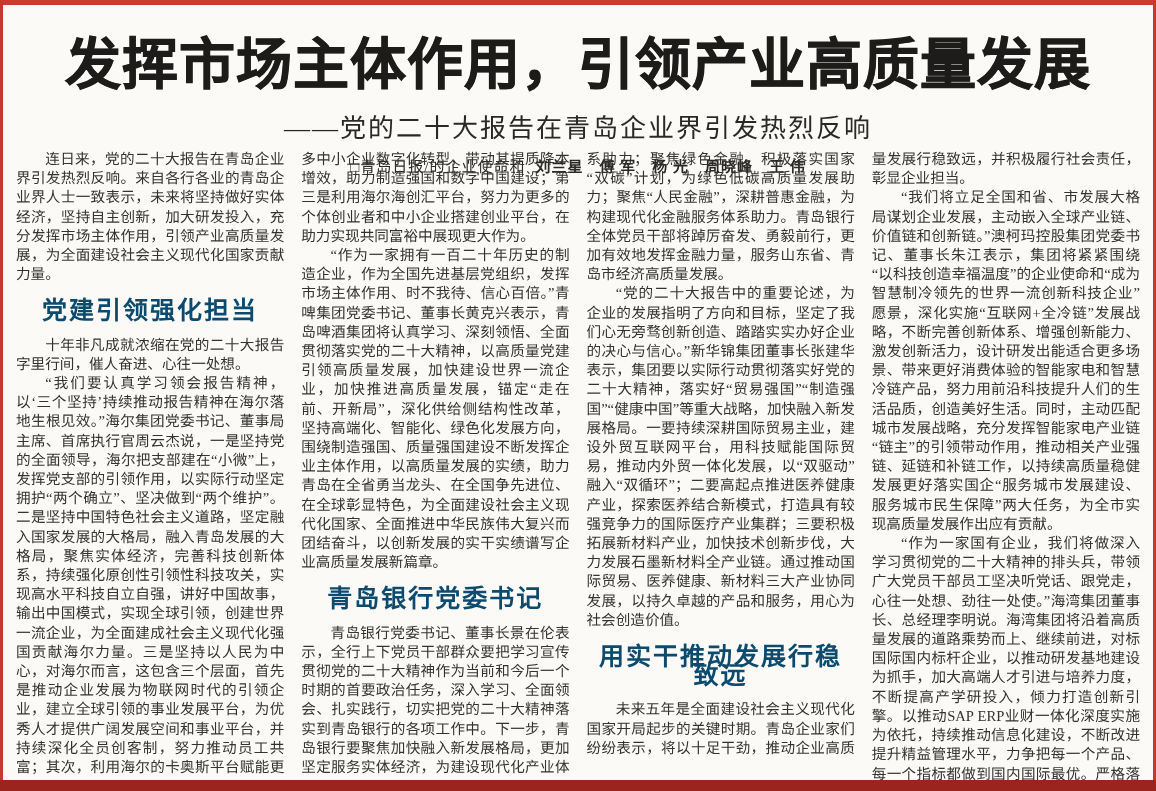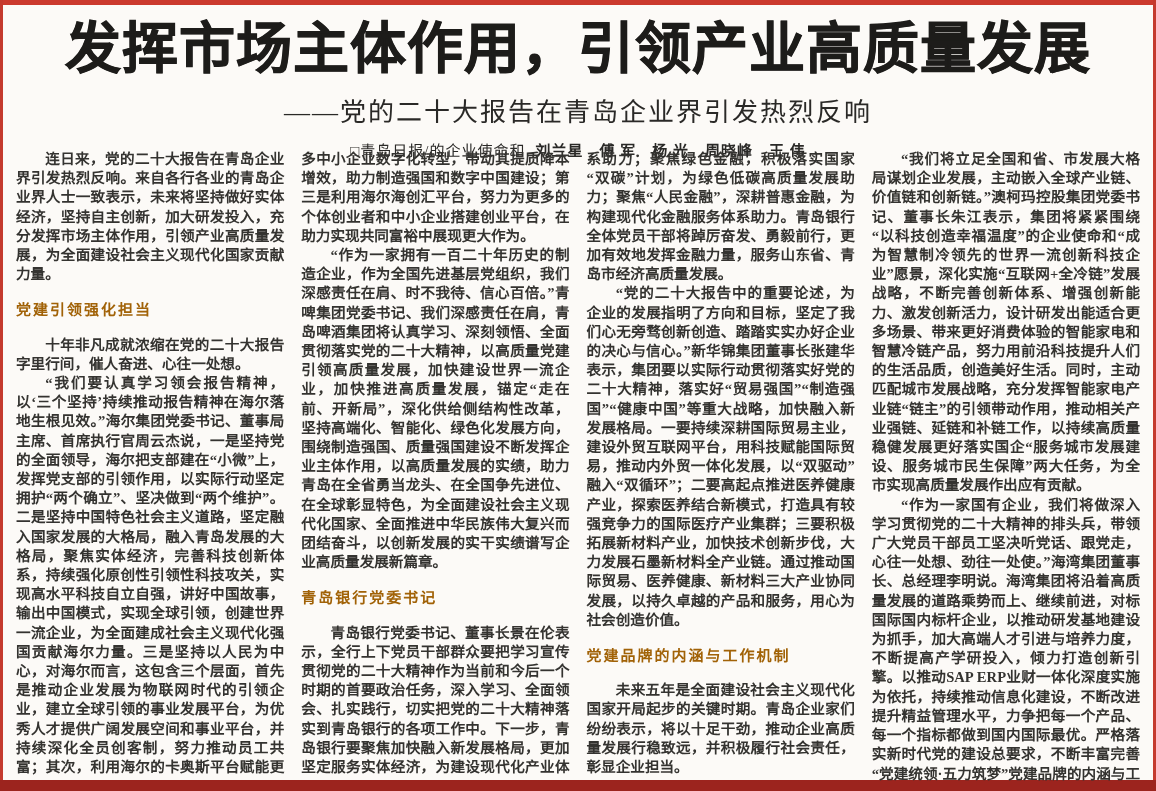--- a/index.html
+++ b/index.html
@@ -10,21 +10,21 @@
     overflow: hidden;
     font-family: "Liberation Serif", "DejaVu Serif", serif;
     color: #2e2d2b;
   }
   
   .bar-top    { position: absolute; top: 0; left: 0; right: 0; height: 5px;  background: #cb3a2e; }
   .bar-bottom { position: absolute; bottom: 0; left: 0; right: 0; height: 11px; background: #9c241e; }
   .bar-left   { position: absolute; top: 0; bottom: 0; left: 0;  width: 3px; background: #c43a2e; }
   .bar-right  { position: absolute; top: 0; bottom: 0; right: 0; width: 3px; background: #c43a2e; }
 
-  .masthead { text-align: center; padding-top: 18px; }
+  .masthead { text-align: center; padding-top: 34px; }
   .headline {
     margin: 0 20px;
     font-size: 56px;
     line-height: 62px;
     font-weight: 900;
     letter-spacing: 1px;
     color: #1d1c1a;
     font-family: "Liberation Serif", "DejaVu Serif", serif;
     -webkit-text-stroke: 0.8px #1d1c1a;
   }
@@ -49,28 +49,28 @@
     top: 150px; height: 636px;
     column-count: 4;
     column-gap: 17px;
     column-fill: auto;
     overflow: hidden;
     text-align: justify;
     font-size: 14.6px;
     line-height: 19.2px;
     color: #343330;
   }
-  .article-body p { margin: 0; text-indent: 2em; font-weight: bold; }
+  .article-body p { margin: 0; text-indent: 2em; }
   .section-heading {
     font-family: "DejaVu Sans", "Liberation Sans", sans-serif;
-    font-size: 15px;
+    font-size: 25px;
     font-weight: 600;
     letter-spacing: 2px;
-    text-align: left;
-    color: #a16207;
+    text-align: center;
+    color: #0c4a6e;
     margin: 17px 0 15px;
     break-after: avoid;
   }
 </style>
 </head>
 <body>
 
 <div class="bar-top"></div>
 <div class="bar-left"></div>
 <div class="bar-right"></div>
@@ -83,24 +83,24 @@
     <span class="source">□青岛日报/的企业使命和</span><span class="reporters">刘兰星　傅 军　杨 光　周晓峰　王 伟</span>
   </div>
 </header>
 
 <section class="article-body">
   <p>连日来，党的二十大报告在青岛企业界引发热烈反响。来自各行各业的青岛企业界人士一致表示，未来将坚持做好实体经济，坚持自主创新，加大研发投入，充分发挥市场主体作用，引领产业高质量发展，为全面建设社会主义现代化国家贡献力量。</p>
 
   <h2 class="section-heading">党建引领强化担当</h2>
   <p>十年非凡成就浓缩在党的二十大报告字里行间，催人奋进、心往一处想。</p>
   <p>“我们要认真学习领会报告精神，以‘三个坚持’持续推动报告精神在海尔落地生根见效。”海尔集团党委书记、董事局主席、首席执行官周云杰说，一是坚持党的全面领导，海尔把支部建在“小微”上，发挥党支部的引领作用，以实际行动坚定拥护“两个确立”、坚决做到“两个维护”。二是坚持中国特色社会主义道路，坚定融入国家发展的大格局，融入青岛发展的大格局，聚焦实体经济，完善科技创新体系，持续强化原创性引领性科技攻关，实现高水平科技自立自强，讲好中国故事，输出中国模式，实现全球引领，创建世界一流企业，为全面建成社会主义现代化强国贡献海尔力量。三是坚持以人民为中心，对海尔而言，这包含三个层面，首先是推动企业发展为物联网时代的引领企业，建立全球引领的事业发展平台，为优秀人才提供广阔发展空间和事业平台，并持续深化全员创客制，努力推动员工共富；其次，利用海尔的卡奥斯平台赋能更多中小企业数字化转型，带动其提质降本增效，助力制造强国和数字中国建设；第三是利用海尔海创汇平台，努力为更多的个体创业者和中小企业搭建创业平台，在助力实现共同富裕中展现更大作为。</p>
-  <p>“作为一家拥有一百二十年历史的制造企业，作为全国先进基层党组织，我们深感责任在肩、时不我待、信心百倍。”青啤集团党委书记、我们深感责任在肩，青岛啤酒集团将认真学习、深刻领悟、全面贯彻落实党的二十大精神，以高质量党建引领高质量发展，加快建设世界一流企业，加快推进高质量发展，锚定“走在前、开新局”，深化供给侧结构性改革，坚持高端化、智能化、绿色化发展方向，围绕制造强国、质量强国建设不断发挥企业主体作用，以高质量发展的实绩，助力青岛在全省勇当龙头、在全国争先进位、在全球彰显特色，为全面建设社会主义现代化国家、全面推进中华民族伟大复兴而团结奋斗，以创新发展的实干实绩谱写企业高质量发展新篇章。</p>
+  <p>“作为一家拥有一百二十年历史的制造企业，作为全国先进基层党组织，发挥市场主体作用、时不我待、信心百倍。”青啤集团党委书记、董事长黄克兴表示，青岛啤酒集团将认真学习、深刻领悟、全面贯彻落实党的二十大精神，以高质量党建引领高质量发展，加快建设世界一流企业，加快推进高质量发展，锚定“走在前、开新局”，深化供给侧结构性改革，坚持高端化、智能化、绿色化发展方向，围绕制造强国、质量强国建设不断发挥企业主体作用，以高质量发展的实绩，助力青岛在全省勇当龙头、在全国争先进位、在全球彰显特色，为全面建设社会主义现代化国家、全面推进中华民族伟大复兴而团结奋斗，以创新发展的实干实绩谱写企业高质量发展新篇章。</p>
 
   <h2 class="section-heading">青岛银行党委书记</h2>
   <p>青岛银行党委书记、董事长景在伦表示，全行上下党员干部群众要把学习宣传贯彻党的二十大精神作为当前和今后一个时期的首要政治任务，深入学习、全面领会、扎实践行，切实把党的二十大精神落实到青岛银行的各项工作中。下一步，青岛银行要聚焦加快融入新发展格局，更加坚定服务实体经济，为建设现代化产业体系助力；聚焦绿色金融，积极落实国家“双碳”计划，为绿色低碳高质量发展助力；聚焦“人民金融”，深耕普惠金融，为构建现代化金融服务体系助力。青岛银行全体党员干部将踔厉奋发、勇毅前行，更加有效地发挥金融力量，服务山东省、青岛市经济高质量发展。</p>
   <p>“党的二十大报告中的重要论述，为企业的发展指明了方向和目标，坚定了我们心无旁骛创新创造、踏踏实实办好企业的决心与信心。”新华锦集团董事长张建华表示，集团要以实际行动贯彻落实好党的二十大精神，落实好“贸易强国”“制造强国”“健康中国”等重大战略，加快融入新发展格局。一要持续深耕国际贸易主业，建设外贸互联网平台，用科技赋能国际贸易，推动内外贸一体化发展，以“双驱动”融入“双循环”；二要高起点推进医养健康产业，探索医养结合新模式，打造具有较强竞争力的国际医疗产业集群；三要积极拓展新材料产业，加快技术创新步伐，大力发展石墨新材料全产业链。通过推动国际贸易、医养健康、新材料三大产业协同发展，以持久卓越的产品和服务，用心为社会创造价值。</p>
 
-  <h2 class="section-heading">党建品牌的内涵与工作机制</h2>
+  <h2 class="section-heading">用实干推动发展行稳致远</h2>
   <p>未来五年是全面建设社会主义现代化国家开局起步的关键时期。青岛企业家们纷纷表示，将以十足干劲，推动企业高质量发展行稳致远，并积极履行社会责任，彰显企业担当。</p>
   <p>“我们将立足全国和省、市发展大格局谋划企业发展，主动嵌入全球产业链、价值链和创新链。”澳柯玛控股集团党委书记、董事长朱江表示，集团将紧紧围绕“以科技创造幸福温度”的企业使命和“成为智慧制冷领先的世界一流创新科技企业”愿景，深化实施“互联网+全冷链”发展战略，不断完善创新体系、增强创新能力、激发创新活力，设计研发出能适合更多场景、带来更好消费体验的智能家电和智慧冷链产品，努力用前沿科技提升人们的生活品质，创造美好生活。同时，主动匹配城市发展战略，充分发挥智能家电产业链“链主”的引领带动作用，推动相关产业强链、延链和补链工作，以持续高质量稳健发展更好落实国企“服务城市发展建设、服务城市民生保障”两大任务，为全市实现高质量发展作出应有贡献。</p>
   <p>“作为一家国有企业，我们将做深入学习贯彻党的二十大精神的排头兵，带领广大党员干部员工坚决听党话、跟党走，心往一处想、劲往一处使。”海湾集团董事长、总经理李明说。海湾集团将沿着高质量发展的道路乘势而上、继续前进，对标国际国内标杆企业，以推动研发基地建设为抓手，加大高端人才引进与培养力度，不断提高产学研投入，倾力打造创新引擎。以推动SAP ERP业财一体化深度实施为依托，持续推动信息化建设，不断改进提升精益管理水平，力争把每一个产品、每一个指标都做到国内国际最优。严格落实新时代党的建设总要求，不断丰富完善“党建统领·五力筑梦”党建品牌的内涵与工作机制，层层压实责任，把党的建设嵌入生产经营各个环节，推动基层党组织成为凝聚党员群众的“主心骨”、党员干部成为带领集团转型发展的“领头羊”、党员和群众成为助力集团高质量发展的“生力军”，推动海湾集团加速向具有国际竞争力的世界一流企业迈进。</p>
 
 </section>
 
 </body></html>

